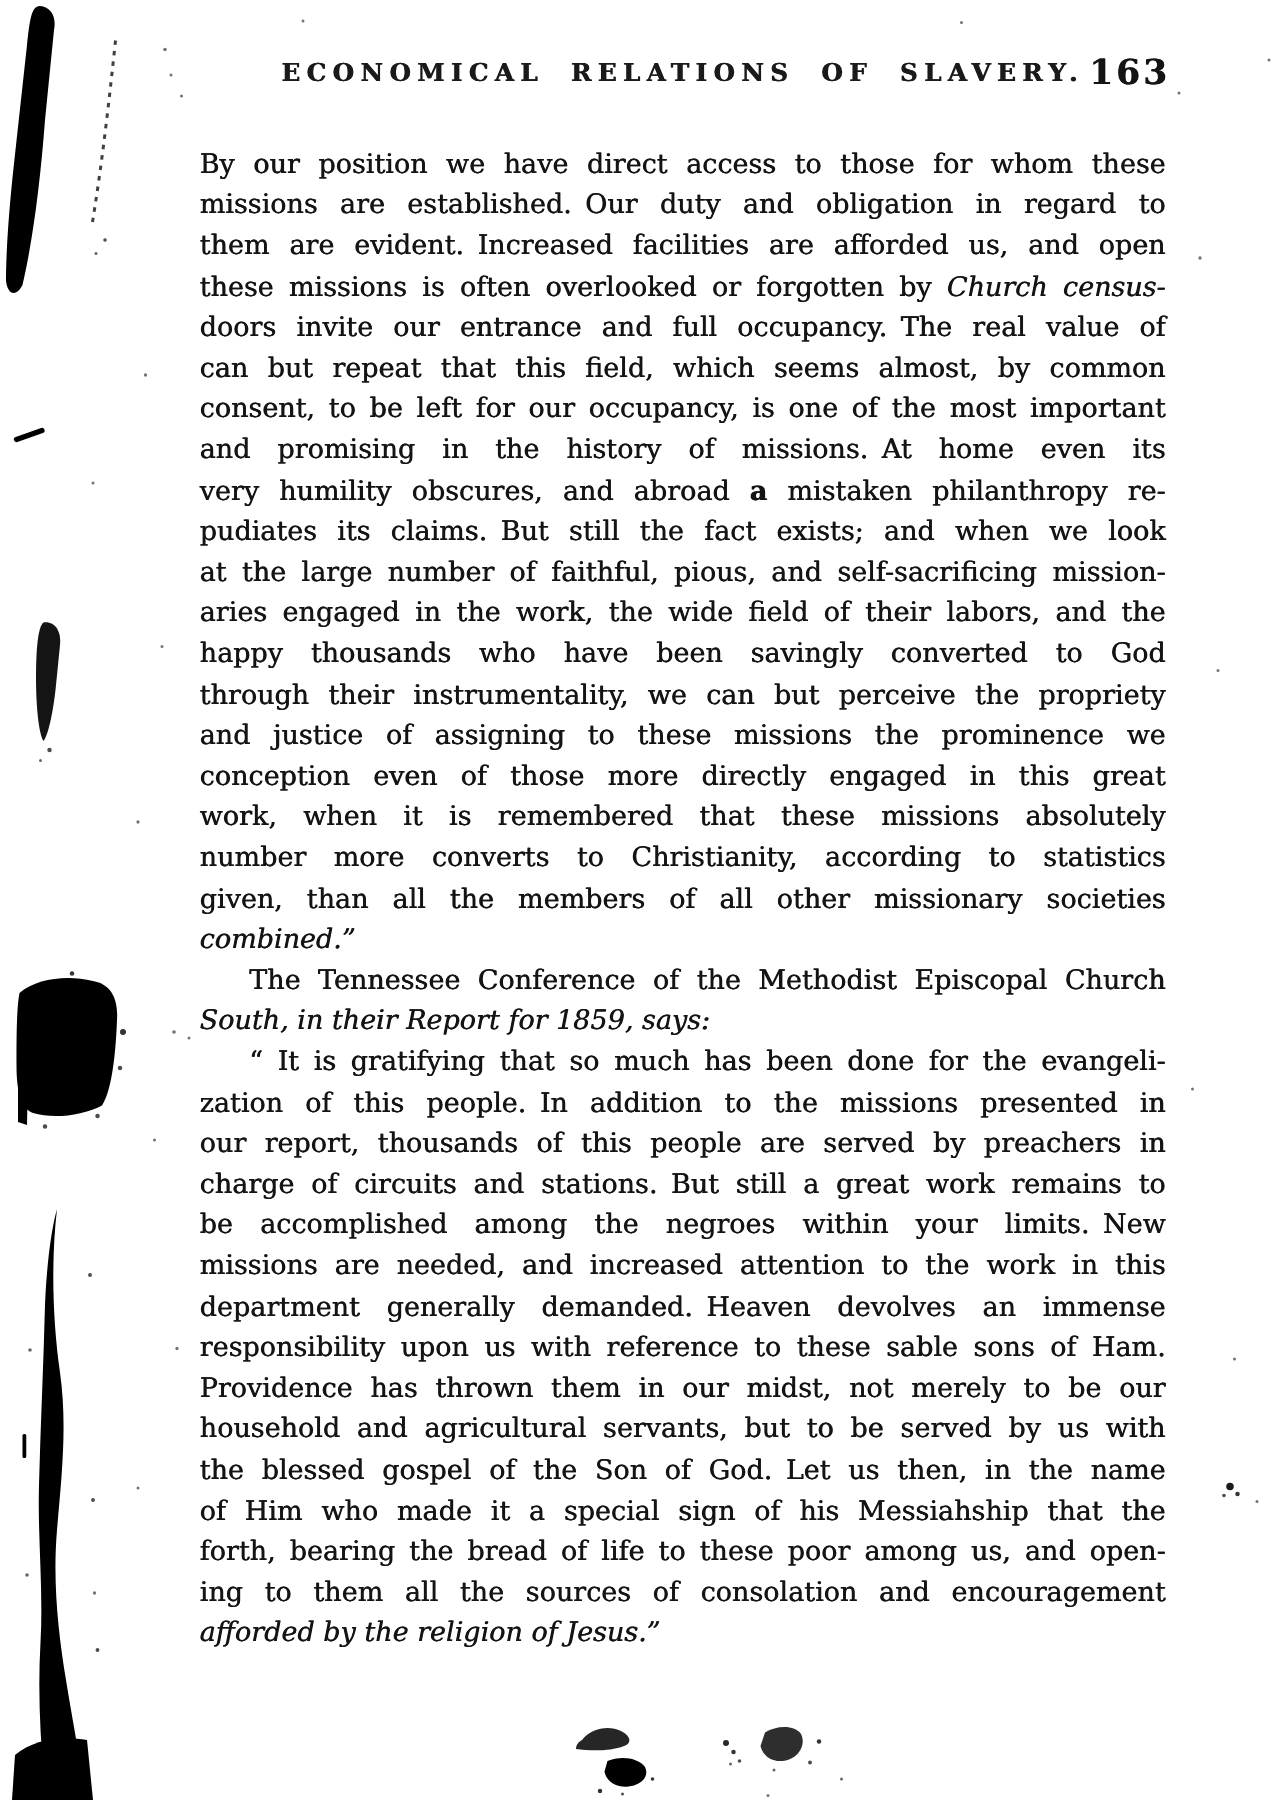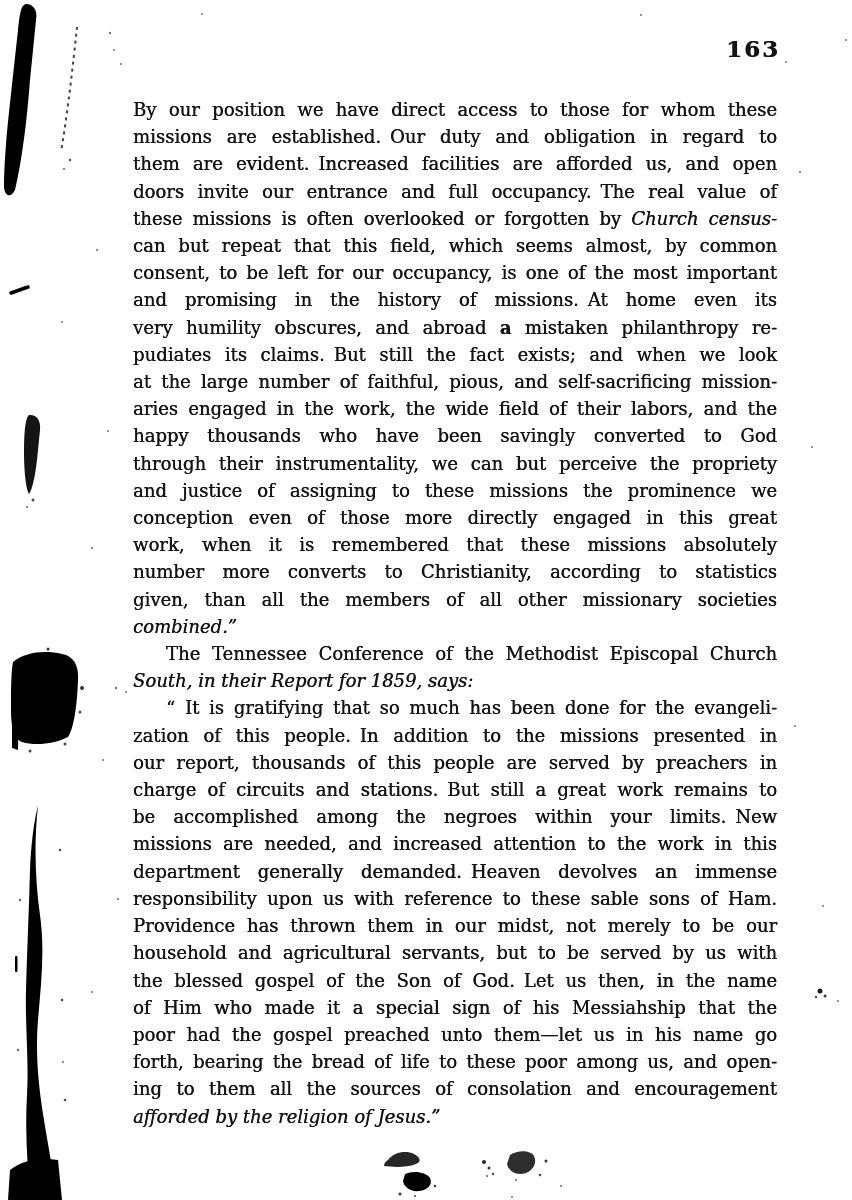--- a/index.html
+++ b/index.html
@@ -60,29 +60,30 @@
     position: absolute; inset: 0;
     pointer-events: none;
   }
 </style>
 </head>
 <body style="color: rgb(20, 20, 20); background: rgb(255, 255, 255);">
 
 <div class="page">
 
   <div class="header">
+    <span class="running-title">ECONOMICAL RELATIONS OF SLAVERY.</span>
     <span class="page-number">163</span>
   </div>
 
   <div class="text-block">
       <div class="line">By our position we have direct access to those for whom these</div>
       <div class="line">missions are established. Our duty and obligation in regard to</div>
       <div class="line">them are evident. Increased facilities are afforded us, and open</div>
+      <div class="line">these missions is often overlooked or forgotten by <em>Church census-</em></div>
       <div class="line">doors invite our entrance and full occupancy. The real value of</div>
-      <div class="line">these missions is often overlooked or forgotten by <em>Church census-</em></div>
       <div class="line">can but repeat that this field, which seems almost, by common</div>
       <div class="line">consent, to be left for our occupancy, is one of the most important</div>
       <div class="line">and promising in the history of missions. At home even its</div>
       <div class="line">very humility obscures, and abroad <b>a</b> mistaken philanthropy re-</div>
       <div class="line">pudiates its claims. But still the fact exists; and when we look</div>
       <div class="line">at the large number of faithful, pious, and self-sacrificing mission-</div>
       <div class="line">aries engaged in the work, the wide field of their labors, and the</div>
       <div class="line">happy thousands who have been savingly converted to God</div>
       <div class="line">through their instrumentality, we can but perceive the propriety</div>
       <div class="line">and justice of assigning to these missions the prominence we</div>
@@ -98,21 +99,20 @@
       <div class="line">our report, thousands of this people are served by preachers in</div>
       <div class="line">charge of circuits and stations. But still a great work remains to</div>
       <div class="line">be accomplished among the negroes within your limits. New</div>
       <div class="line">missions are needed, and increased attention to the work in this</div>
       <div class="line">department generally demanded. Heaven devolves an immense</div>
       <div class="line">responsibility upon us with reference to these sable sons of Ham.</div>
       <div class="line">Providence has thrown them in our midst, not merely to be our</div>
       <div class="line">household and agricultural servants, but to be served by us with</div>
       <div class="line">the blessed gospel of the Son of God. Let us then, in the name</div>
       <div class="line">of Him who made it a special sign of his Messiahship that the</div>
-      <div class="line">poor had the gospel preached unto them—let us in his name go</div>
       <div class="line">forth, bearing the bread of life to these poor among us, and open-</div>
       <div class="line">ing to them all the sources of consolation and encouragement</div>
       <div class="line last">afforded by the religion of Jesus.”</div>
     </div>
 
   <svg class="artifacts" width="852" height="1200" viewBox="0 0 852 1200">
 
     <path fill="#000" d="M26,4 C33,4 38,10 36,20 L30,80 C27,120 22,160 15,190 C11,198 5,197 4,187 C4,168 6,140 9,112 L18,30 C20,12 21,5 26,4 Z"></path>
 
     <path fill="none" stroke="#000" stroke-width="2" stroke-dasharray="3 4" opacity="0.75" d="M77,27 C73,65 68,110 61,152"></path>

